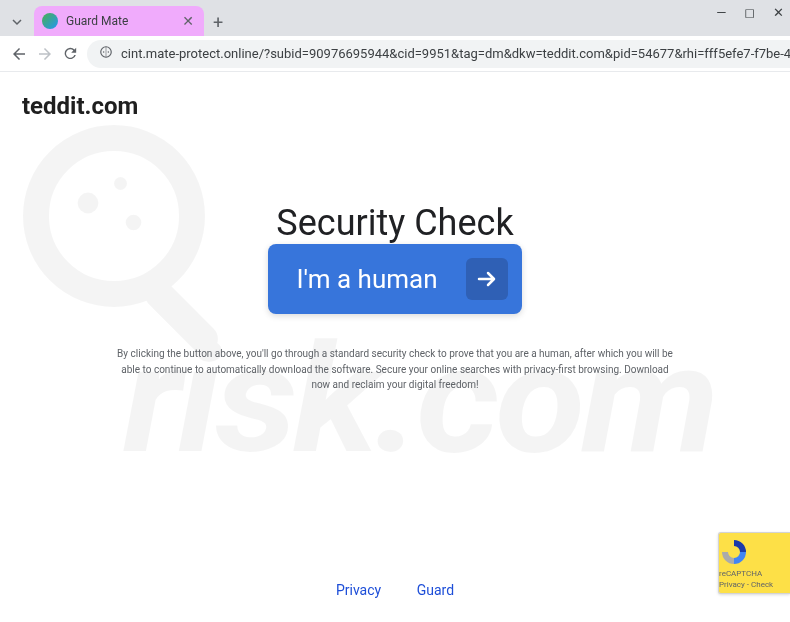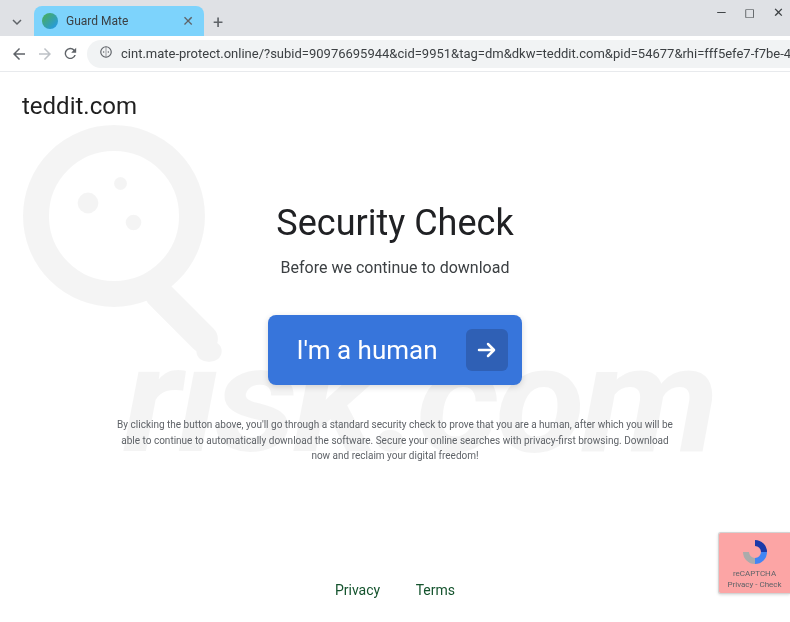--- a/index.html
+++ b/index.html
@@ -1,21 +1,21 @@
 <!DOCTYPE html>
 <html><head>
   <meta charset="utf-8">
   <style>
     * { margin:0; padding:0; box-sizing:border-box; font-family:-apple-system,BlinkMacSystemFont,"Segoe UI",Roboto,Arial,sans-serif; }
     body { width:790px; height:622px; background:#fff; overflow:hidden; position:relative; }
 
     
     .titlebar { height:36px; background:#dfe1e5; display:flex; align-items:flex-end; padding:0 8px 0 4px; position:relative; }
     .tab-drop { width:26px; height:28px; display:flex; align-items:center; justify-content:center; color:#5f6368; border-radius:4px; margin-right:4px; }
-    .tab { background:#7dd3fc; height:30px; border-radius:8px 8px 0 0; display:flex; align-items:center; padding:0 8px; min-width:170px; gap:8px; }
+    .tab { background:#f0abfc; height:30px; border-radius:8px 8px 0 0; display:flex; align-items:center; padding:0 8px; min-width:170px; gap:8px; }
     .favicon { width:16px; height:16px; border-radius:50%; background:linear-gradient(135deg,#4CAF50,#2196F3); display:inline-block; }
     .tab-title { font-size:12px; color:#3c4043; flex:1; }
     .tab-close { color:#5f6368; font-size:14px; line-height:1; padding:2px; }
     .new-tab { width:28px; height:28px; display:flex; align-items:center; justify-content:center; color:#5f6368; font-size:18px; }
     .win-controls { position:absolute; right:6px; top:6px; display:flex; gap:18px; align-items:center; }
     .win-controls span { color:#3c4043; font-size:13px; line-height:1; }
 
     
     .toolbar { height:36px; background:#fff; display:flex; align-items:center; padding:0 10px; gap:8px; border-bottom:1px solid #e8eaed; }
     .nav-icon { color:#5f6368; width:20px; height:20px; display:flex; align-items:center; justify-content:center; }
@@ -23,31 +23,31 @@
     .omnibox { flex:1; height:28px; background:#f1f3f4; border-radius:14px; display:flex; align-items:center; padding:0 12px; gap:8px; }
     .omni-icon { color:#5f6368; font-size:13px; }
     .omni-text { font-size:13px; color:#3c4043; white-space:nowrap; overflow:hidden; text-overflow:ellipsis; flex:1; }
 
     
     .page { position:absolute; top:72px; left:0; right:0; bottom:0; background:#fff; }
     .watermark { position:absolute; inset:0; pointer-events:none; opacity:0.04; }
     .wm-mag { position:absolute; top:40px; left:10px; width:260px; height:260px; }
     .wm-text { position:absolute; top:240px; left:150px; font-size:150px; font-style:italic; font-weight:700; color:#000; letter-spacing:-4px; white-space:nowrap; transform:scaleX(1.1); }
 
-    .domain { position:absolute; top:20px; left:22px; font-size:24px; color:#1f1f1f; font-weight:400; }
+    .domain { position:absolute; top:20px; left:22px; font-size:24px; color:#1f1f1f; font-weight:700; }
     .center { width:100%; text-align:center; padding-top:130px; position:relative; z-index:2; }
-    .h1 { font-size:36px; color:#202124; font-weight:400; margin-bottom:14px; }
+    .h1 { font-size:36px; color:#202124; font-weight:400; }
     .sub { font-size:16px; color:#3c4043; margin-bottom:38px; }
     .cta { display:inline-flex; align-items:center; gap:28px; background:#3775db; color:#fff; border:none; border-radius:8px; padding:14px 14px 14px 28px; font-size:26px; font-weight:400; cursor:pointer; box-shadow:0 2px 6px rgba(0,0,0,0.15); }
     .cta-arrow { width:42px; height:42px; background:#2f60b5; border-radius:6px; display:flex; align-items:center; justify-content:center; }
     .disclaimer { max-width:560px; margin:32px auto 0; font-size:10px; line-height:1.55; color:#5f6368; }
     .footer { position:absolute; bottom:24px; left:0; right:0; text-align:center; font-size:14px; }
-    .footer a { color:#14532d; text-decoration:none; margin:0 16px; }
+    .footer a { color:#1d4ed8; text-decoration:none; margin:0 16px; }
 
-    .recaptcha { position:absolute; right:0; bottom:28px; width:72px; height:62px; background:#fca5a5; border:1px solid #d3d3d3; border-right:none; border-radius:3px 0 0 3px; box-shadow:0 1px 3px rgba(0,0,0,0.15); display:flex; flex-direction:column; align-items:center; justify-content:center; gap:2px; }
+    .recaptcha { position:absolute; right:0; bottom:28px; width:72px; height:62px; background:#fde047; border:1px solid #d3d3d3; border-right:none; border-radius:3px 0 0 3px; box-shadow:0 1px 3px rgba(0,0,0,0.15); display:flex; flex-direction:column; justify-content:center; gap:2px; }
     .rc-logo { width:30px; height:30px; }
     .rc-t1 { font-size:8px; color:#5f6368; }
   </style>
 </head>
 <body>
 
 <div class="titlebar">
   <div class="tab-drop">
     <svg width="12" height="12" viewBox="0 0 12 12">
         <path d="M2 4l4 4 4-4" stroke="#5f6368" stroke-width="1.5" fill="none"></path>
@@ -106,35 +106,34 @@
         <circle cx="95" cy="85" r="6" fill="#000"></circle>
         <rect x="115" y="125" width="70" height="22" rx="11" transform="rotate(45 115 125)" fill="#000"></rect>
       </svg>
     <div class="wm-text">risk.com</div>
   </div>
 
   <div class="domain">teddit.com</div>
 
   <div class="center">
     <h1 class="h1">Security Check</h1>
-    <div class="sub">Before we continue to download</div>
     <button class="cta">
       <span>I'm a human</span>
       <span class="cta-arrow">
         <svg width="24" height="24" viewBox="0 0 24 24">
             <path d="M4 12h14M13 6l6 6-6 6" stroke="#fff" stroke-width="2.5" fill="none" stroke-linecap="round" stroke-linejoin="round"></path>
           </svg>
       </span>
     </button>
     <p class="disclaimer">By clicking the button above, you'll go through a standard security check to prove that you are a human, after which you will be able to continue to automatically download the software. Secure your online searches with privacy-first browsing. Download now and reclaim your digital freedom!</p>
   </div>
 
   <div class="footer">
     <a href="#">Privacy</a>
-    <a href="#">Terms</a>
+    <a href="#">Guard</a>
   </div>
 
   <div class="recaptcha">
     <svg class="rc-logo" viewBox="0 0 40 40">
       <path d="M20 4 A16 16 0 0 1 36 20 L28 20 A8 8 0 0 0 20 12 Z" fill="#1c3aa9"></path>
       <path d="M36 20 A16 16 0 0 1 20 36 L20 28 A8 8 0 0 0 28 20 Z" fill="#4285f4"></path>
       <path d="M20 36 A16 16 0 0 1 4 20 L12 20 A8 8 0 0 0 20 28 Z" fill="#ababab"></path>
     </svg>
     <div class="rc-t1">reCAPTCHA</div>
     <div class="rc-t1">Privacy - Check</div>

